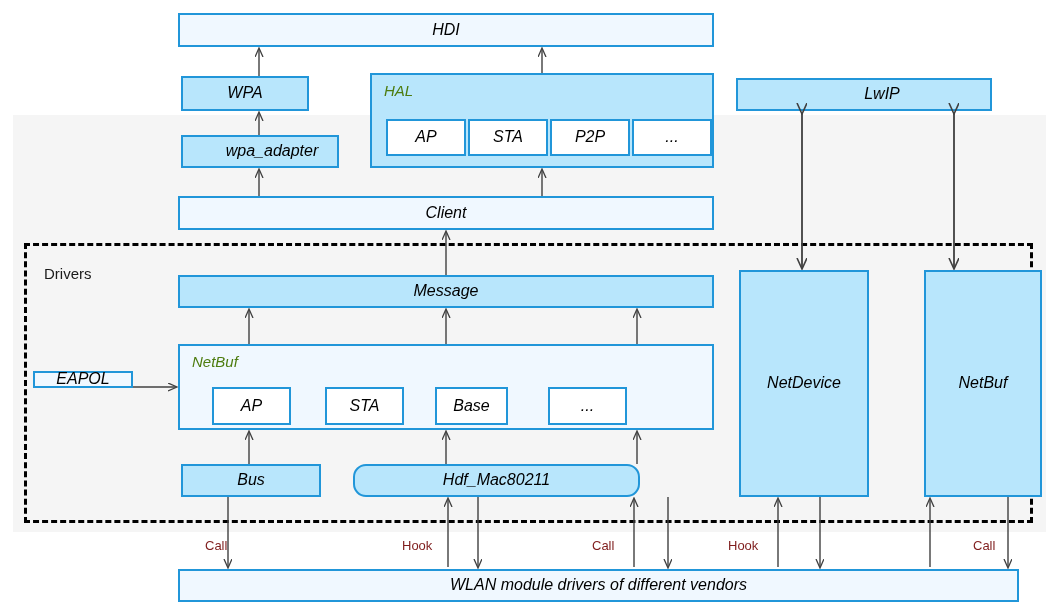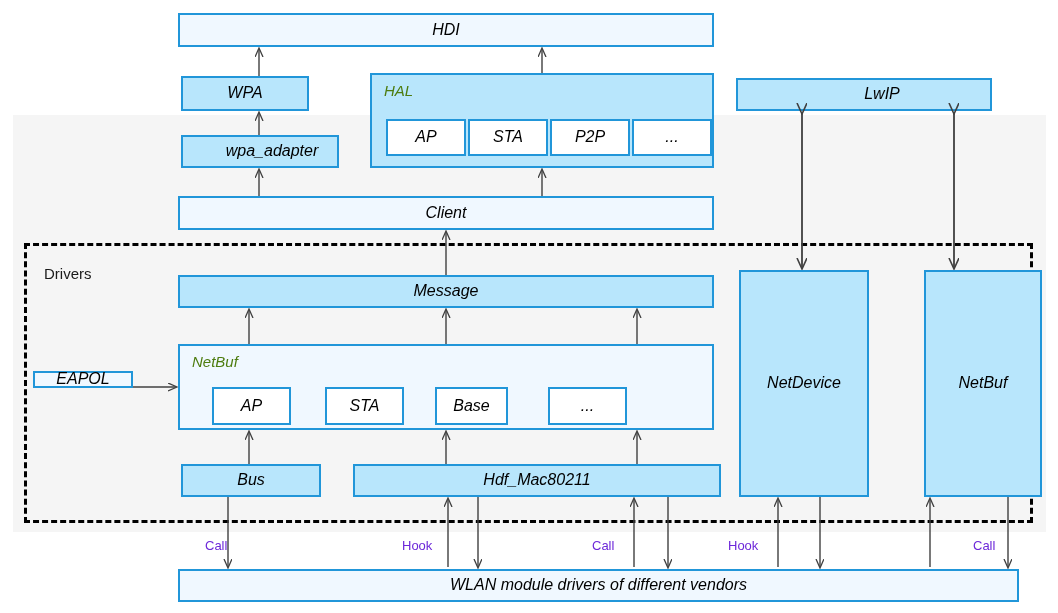--- a/index.html
+++ b/index.html
@@ -67,21 +67,21 @@
     background: #ffffff;
     display: flex;
     align-items: center;
     justify-content: center;
     font-size: 16px;
     color: #000;
   }
   .conn-label {
     position: absolute;
     font-size: 13px;
-    color: #6d28d9;
+    color: #7f1d1d;
     white-space: nowrap;
   }
   svg.arrows {
     position: absolute;
     left: 0;
     top: 0;
     width: 1058px;
     height: 613px;
     pointer-events: none;
   }
@@ -154,21 +154,21 @@
   </div>
 
   <div class="box fill-light" style="left:33px; top:371px; width:100px; height:17px;">
     <span class="box-label">EAPOL</span>
   </div>
 
   <div class="box fill-dark" style="left:181px; top:464px; width:140px; height:33px;">
     <span class="box-label">Bus</span>
   </div>
 
-  <div class="box fill-dark" style="left:353px; top:464px; width:368px; height:33px;">
+  <div class="box fill-dark" style="left:353px; top:464px; width:287px; height:33px;border-radius:13px;">
     <span class="box-label">Hdf_Mac80211</span>
   </div>
 
   <div class="box fill-dark" style="left:739px; top:270px; width:130px; height:227px;">
     <span class="box-label">NetDevice</span>
   </div>
 
   <div class="box fill-dark" style="left:924px; top:270px; width:118px; height:227px;text-align:center;">
     <span class="box-label">NetBuf</span>
   </div>

